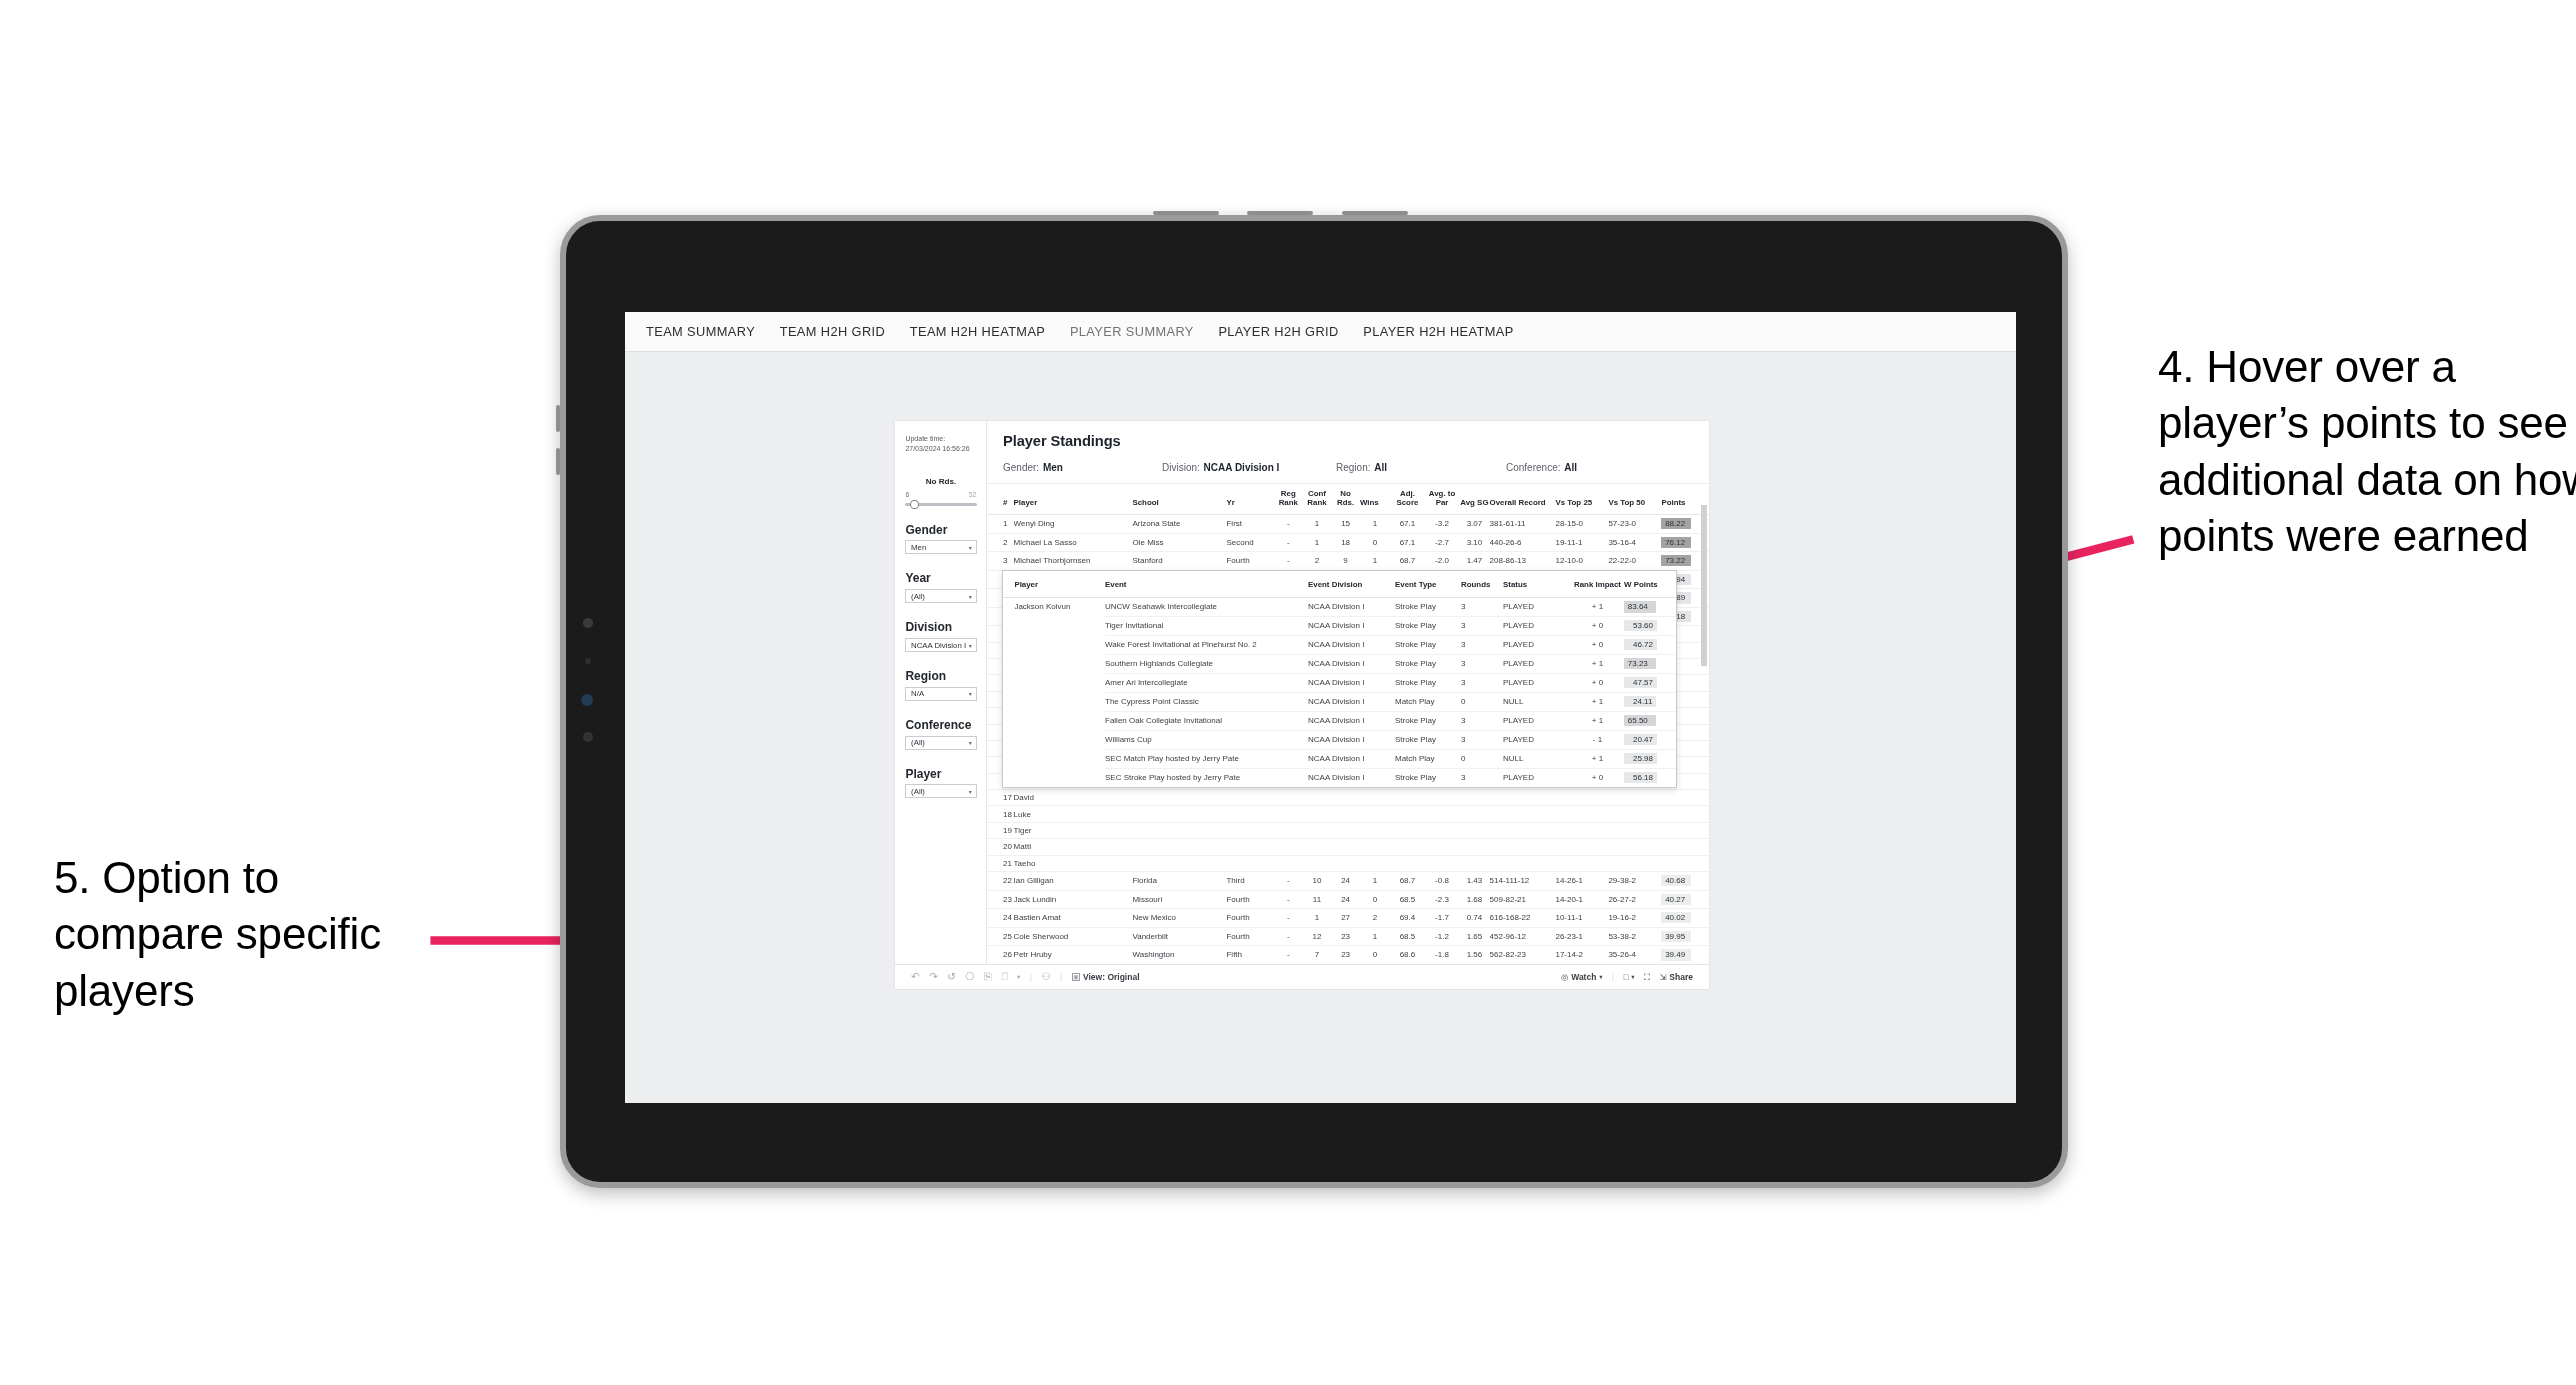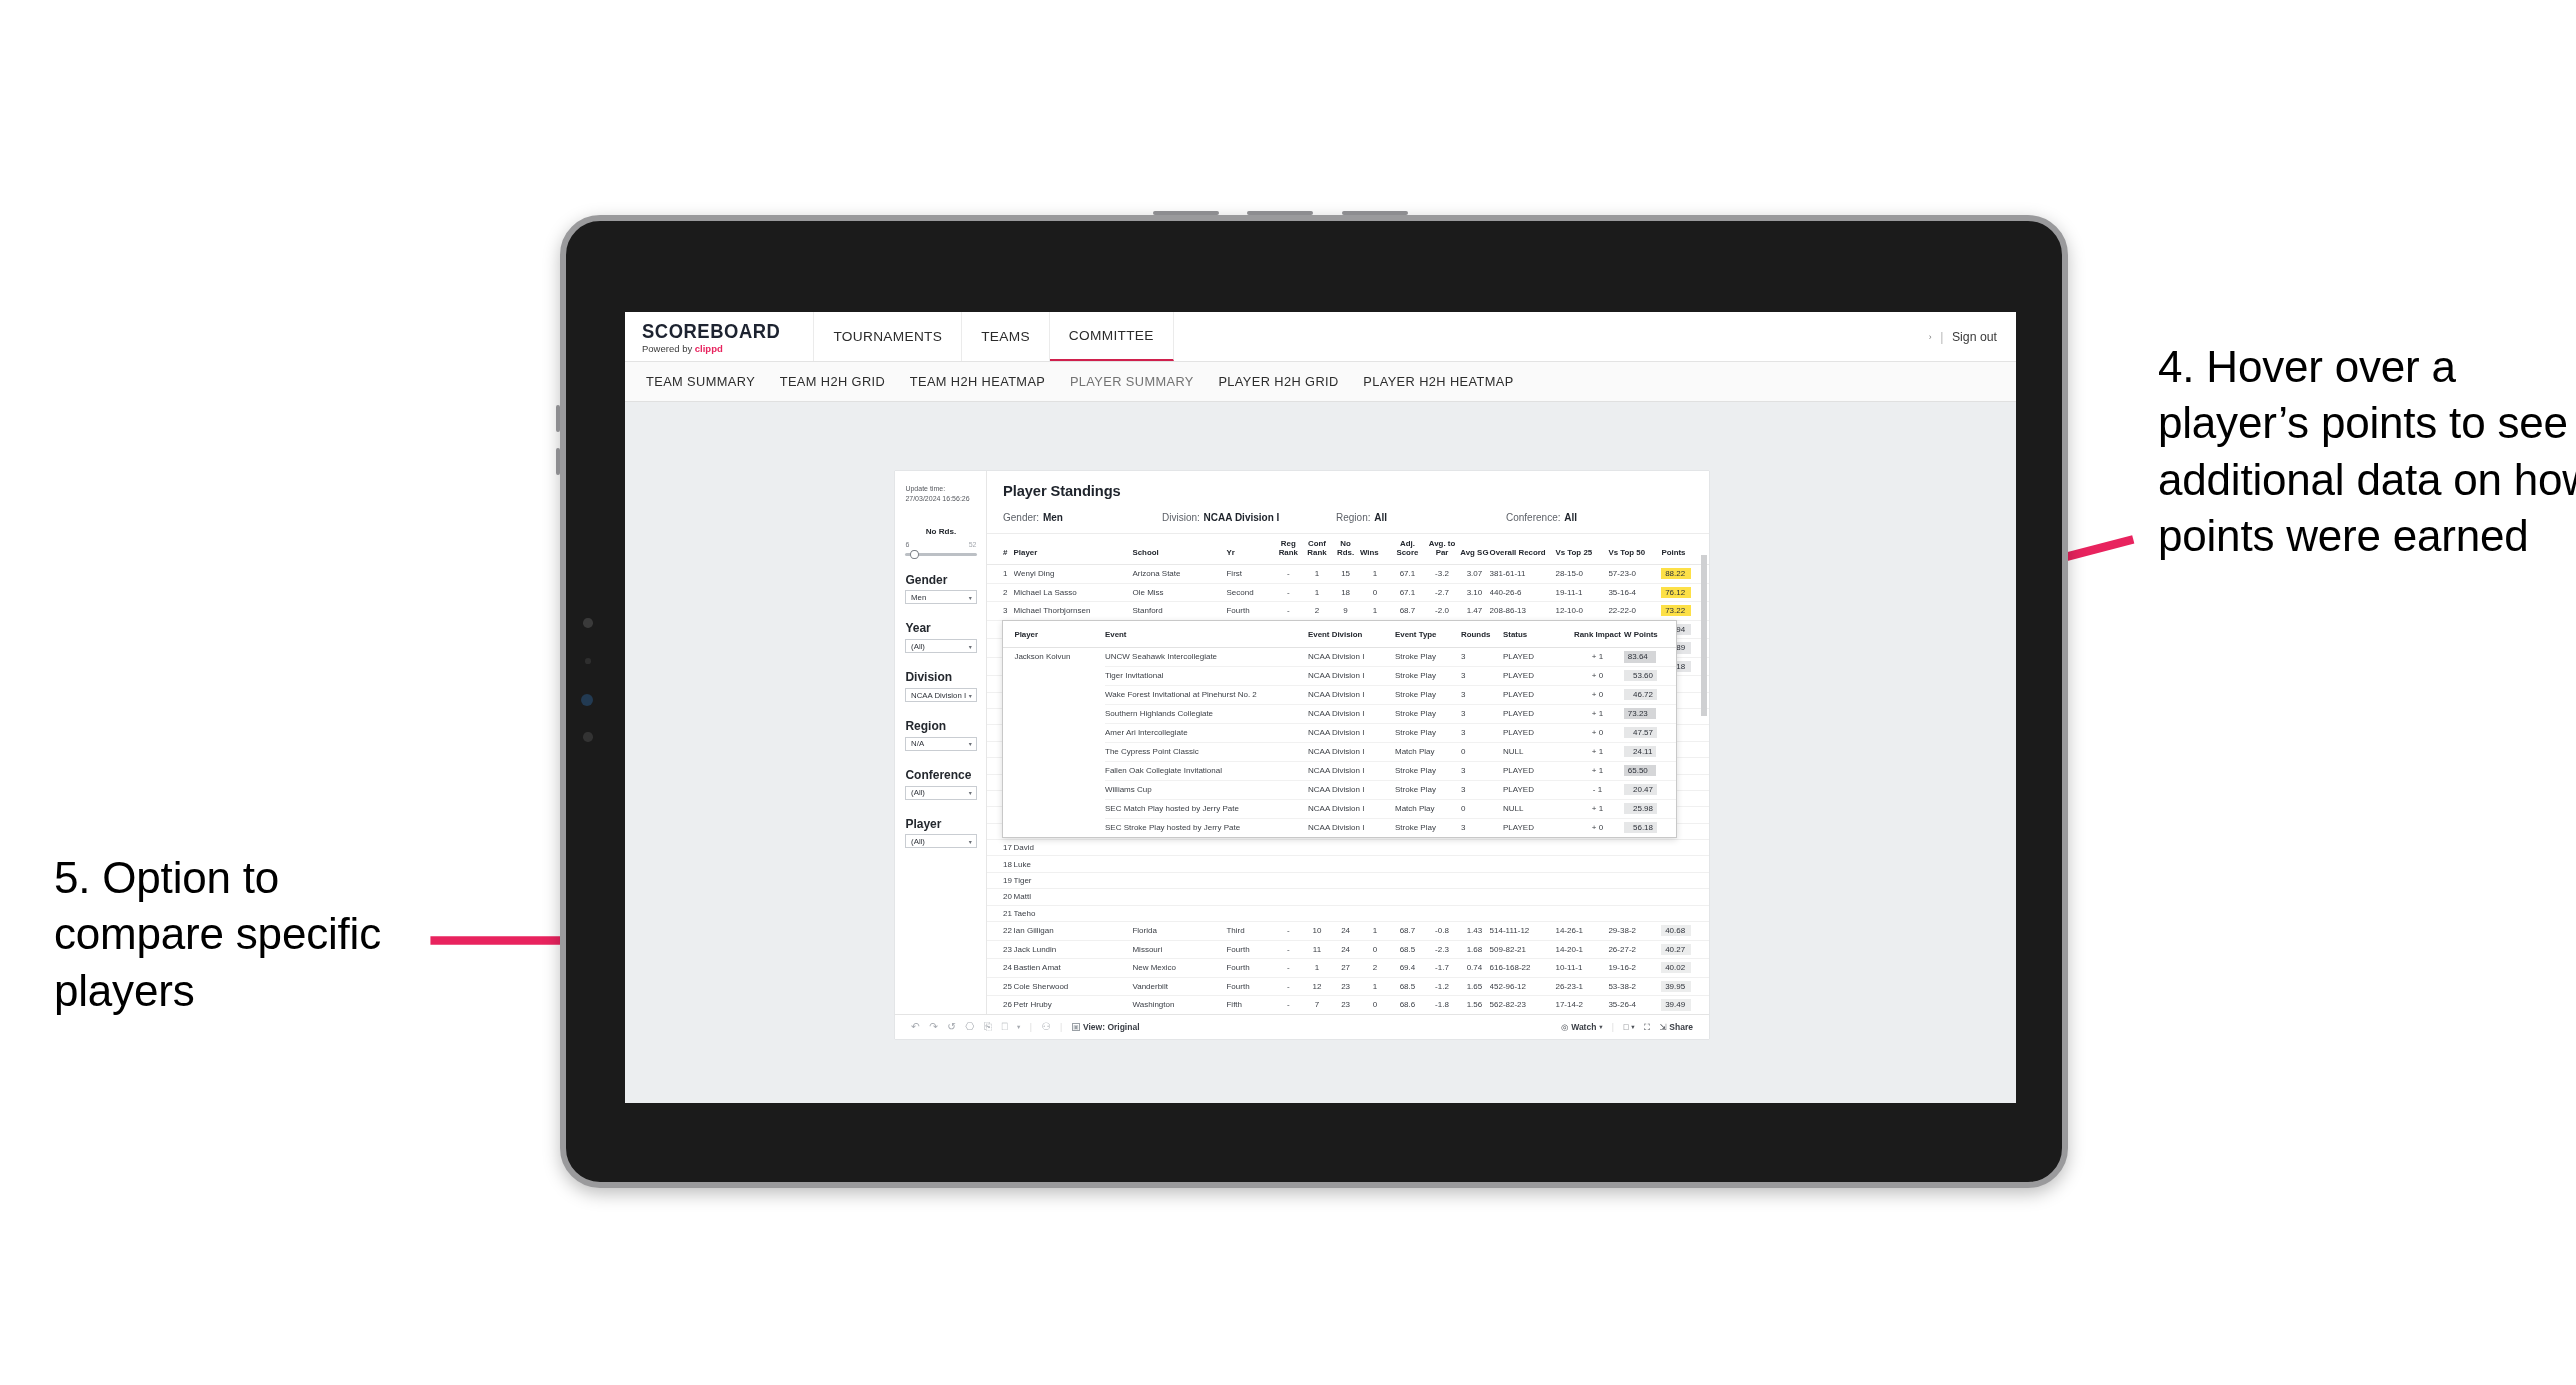--- a/index.html
+++ b/index.html
@@ -168,21 +168,21 @@
   .c-adj   { width: 32px; text-align: center !important; }
   .c-par   { width: 32px; text-align: center !important; }
   .c-sg    { width: 28px; text-align: center !important; }
   .c-ovr   { width: 61px; }
   .c-t25   { width: 49px; }
   .c-t50   { width: 49px; }
   .c-pts   { width: 44px; text-align: left !important; }
   th.c-pts, th.c-t25, th.c-t50 { padding-left: 3.8px; }
   td.c-t25, td.c-t50 { padding-left: 3.8px; }
   .pts-chip {
-    display: inline-block; background: #fde047; padding: 0.9px 3.8px 1.3px 3.8px;
+    display: inline-block; background: #a3a3a3; padding: 0.9px 3.8px 1.3px 3.8px;
     color: #2c3038; min-width: 30px;
   }
   .pts-chip.lite { background: #e4e5e7; }
   .pts-chip.vlite { background: #eceded; }
 
   
   .vscroll {
     position: absolute; right: 1.9px; top: 21px; width: 6.6px; height: 161px;
     background: #cfd0d2;
   }
@@ -264,39 +264,20 @@
     <div class="nub" style="left:587px;top:-10.4px;width:66px;height:4.7px;"></div>
     <div class="nub" style="left:681px;top:-10.4px;width:66px;height:4.7px;"></div>
     <div class="nub" style="left:776px;top:-10.4px;width:66px;height:4.7px;"></div>
     <div style="position:absolute;left:17px;top:397px;width:9.5px;height:9.5px;background:#3a3a3a;border-radius:50%;"></div>
     <div style="position:absolute;left:19px;top:437px;width:5.7px;height:5.7px;background:#2e2e2e;border-radius:50%;"></div>
     <div style="position:absolute;left:15px;top:473px;width:12.3px;height:12.3px;background:#223a52;border-radius:50%;"></div>
     <div style="position:absolute;left:17px;top:511px;width:9.5px;height:9.5px;background:#333;border-radius:50%;"></div>
 
     <div id="screen">
 
-      <div id="app-header">
-        <div class="brand">
-          <div class="brand-title">SCOREBOARD</div>
-          <div class="brand-sub">
-            <span>Powered by</span>
-            <b>clippd</b>
-          </div>
-        </div>
-        <div class="topnav">
-          <div class="topnav-item">TOURNAMENTS</div>
-          <div class="topnav-item">TEAMS</div>
-          <div class="topnav-item active">COMMITTEE</div>
-        </div>
-        <div class="header-right">
-          <span class="caret-mini">›</span>
-          <span class="sep">|</span>
-          <span>Sign out</span>
-        </div>
-      </div>
 
       <div id="sub-nav">
         <div class="subnav-item">TEAM SUMMARY</div>
         <div class="subnav-item">TEAM H2H GRID</div>
         <div class="subnav-item">TEAM H2H HEATMAP</div>
         <div class="subnav-item active">PLAYER SUMMARY</div>
         <div class="subnav-item">PLAYER H2H GRID</div>
         <div class="subnav-item">PLAYER H2H HEATMAP</div>
       </div>
 

